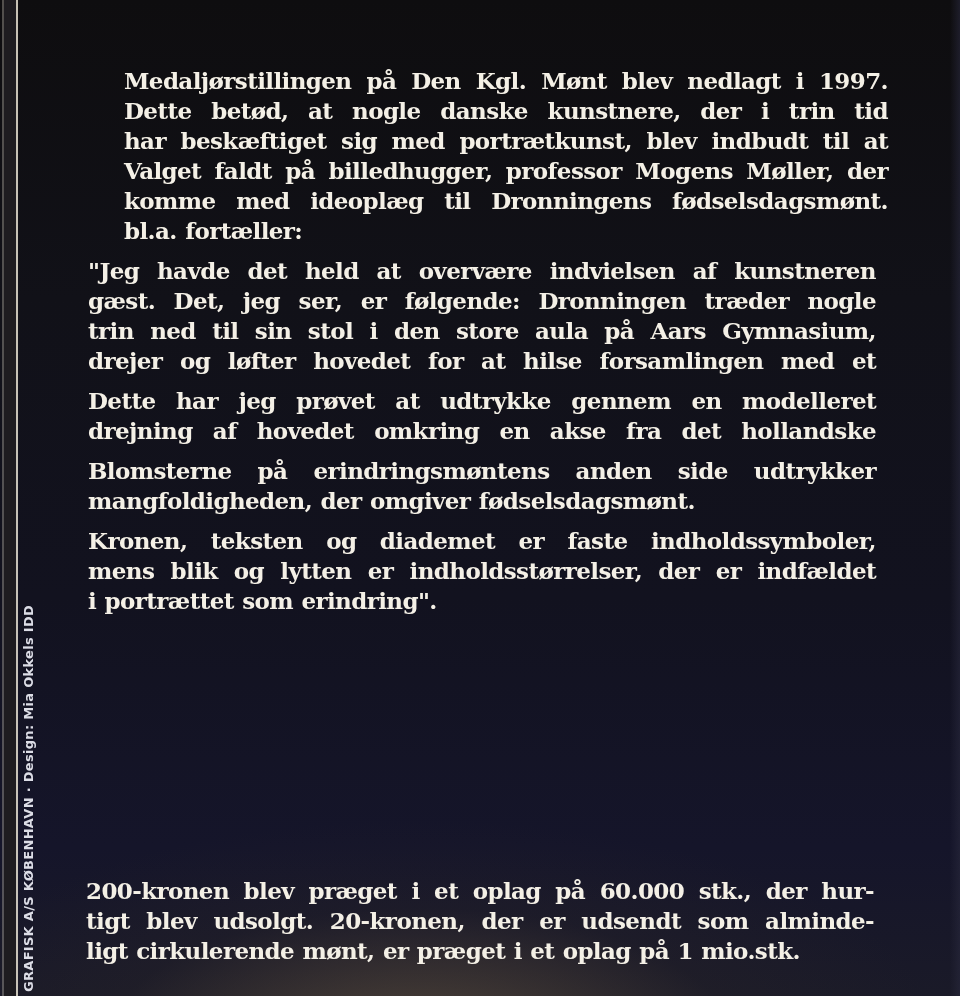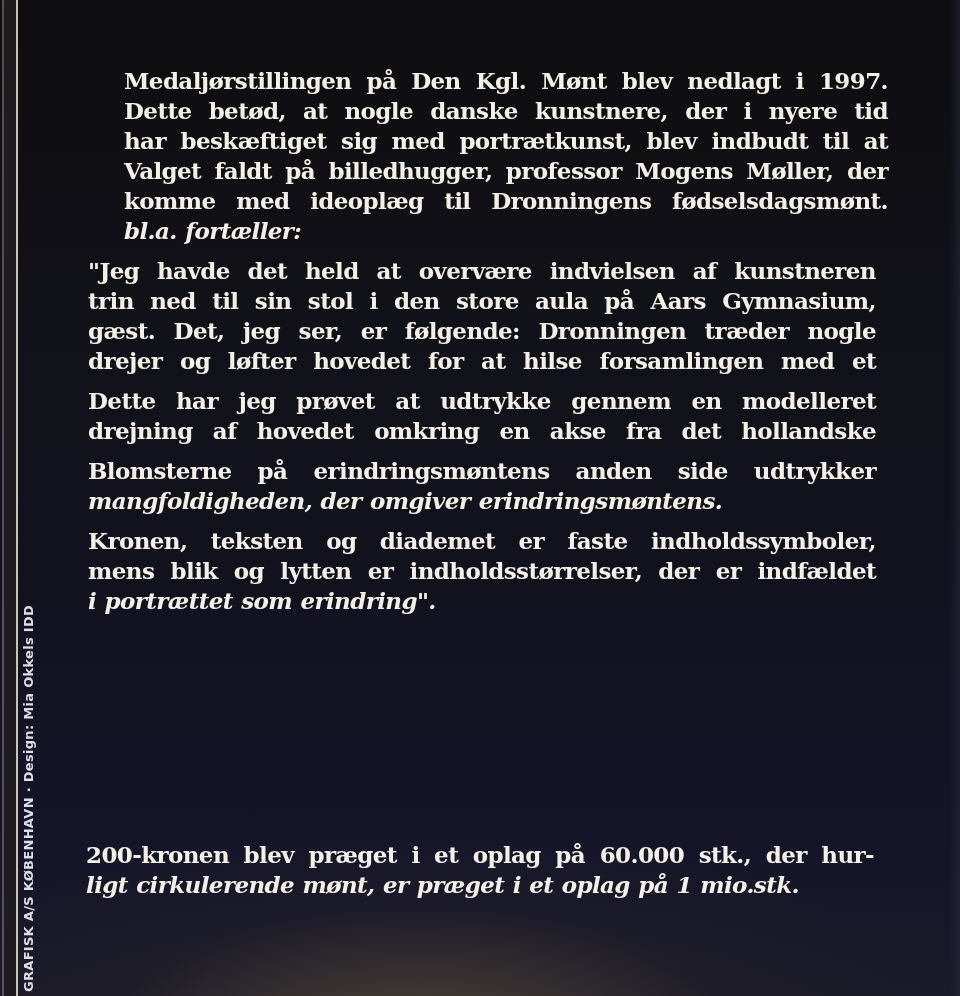--- a/index.html
+++ b/index.html
@@ -56,68 +56,69 @@
       width: 788px;
       font-size: 23px;
       line-height: 30px;
       text-align: justify;
       font-weight: bold;
       letter-spacing: -0.6px;
       word-spacing: 1px;
     }
     .para { margin: 0 0 10px 0; }
     .para .line { display: block; text-align: justify; text-align-last: justify; white-space: nowrap; }
-    .para .line.last { text-align-last: left; font-style: italic; }
+    .para .line.last { text-align-last: left; }
     #intro { top: 66px; left: 124px; width: 764px; font-weight: bold; }
     #quote { top: 256px; }
-    #bottom { top: 840px; left: 86px; width: 788px; }
+    #bottom { top: 876px; left: 86px; width: 788px; }
   </style>
 </head>
 <body>
 
 <div class="page">
   <div class="spine-band"></div>
   <div class="spine-rule-outer"></div>
   <div class="spine-rule-inner"></div>
   <div class="right-edge"></div>
 
   <div class="credit">GRAFISK A/S  KØBENHAVN · Design: Mia Okkels IDD</div>
 
   <div id="intro" class="body-text">
     <p class="para">
       <span class="line">Medaljørstillingen på Den Kgl. Mønt blev nedlagt i 1997.</span>
-      <span class="line">Dette betød, at nogle danske kunstnere, der i nyere tid</span>
+      <span class="line">Dette betød, at nogle danske kunstnere, der i trin tid</span>
       <span class="line">har beskæftiget sig med portrætkunst, blev indbudt til at</span>
       <span class="line">Valget faldt på billedhugger, professor Mogens Møller, der</span>
       <span class="line">komme med ideoplæg til Dronningens fødselsdagsmønt.</span>
       <span class="line last">bl.a. fortæller:</span>
     </p>
   </div>
 
   <div id="quote" class="body-text">
     <p class="para">
       <span class="line">"Jeg havde det held at overvære indvielsen af kunstneren</span>
+      <span class="line">gæst. Det, jeg ser, er følgende: Dronningen træder nogle</span>
       <span class="line">trin ned til sin stol i den store aula på Aars Gymnasium,</span>
-      <span class="line">gæst. Det, jeg ser, er følgende: Dronningen træder nogle</span>
       <span class="line">drejer og løfter hovedet for at hilse forsamlingen med et</span>
     </p>
     <p class="para">
       <span class="line">Dette har jeg prøvet at udtrykke gennem en modelleret</span>
       <span class="line">drejning af hovedet omkring en akse fra det hollandske</span>
     </p>
     <p class="para">
       <span class="line">Blomsterne på erindringsmøntens anden side udtrykker</span>
-      <span class="line last">mangfoldigheden, der omgiver erindringsmøntens.</span>
+      <span class="line last">mangfoldigheden, der omgiver fødselsdagsmønt.</span>
     </p>
     <p class="para">
       <span class="line">Kronen, teksten og diademet er faste indholdssymboler,</span>
       <span class="line">mens blik og lytten er indholdsstørrelser, der er indfældet</span>
       <span class="line last">i portrættet som erindring".</span>
     </p>
   </div>
 
   <div id="bottom" class="body-text">
     <p class="para">
       <span class="line">200-kronen blev præget i et oplag på 60.000 stk., der hur-</span>
+      <span class="line">tigt blev udsolgt. 20-kronen, der er udsendt som alminde-</span>
       <span class="line last">ligt cirkulerende mønt, er præget i et oplag på 1 mio.stk.</span>
     </p>
   </div>
 </div>
 
 </body></html>

